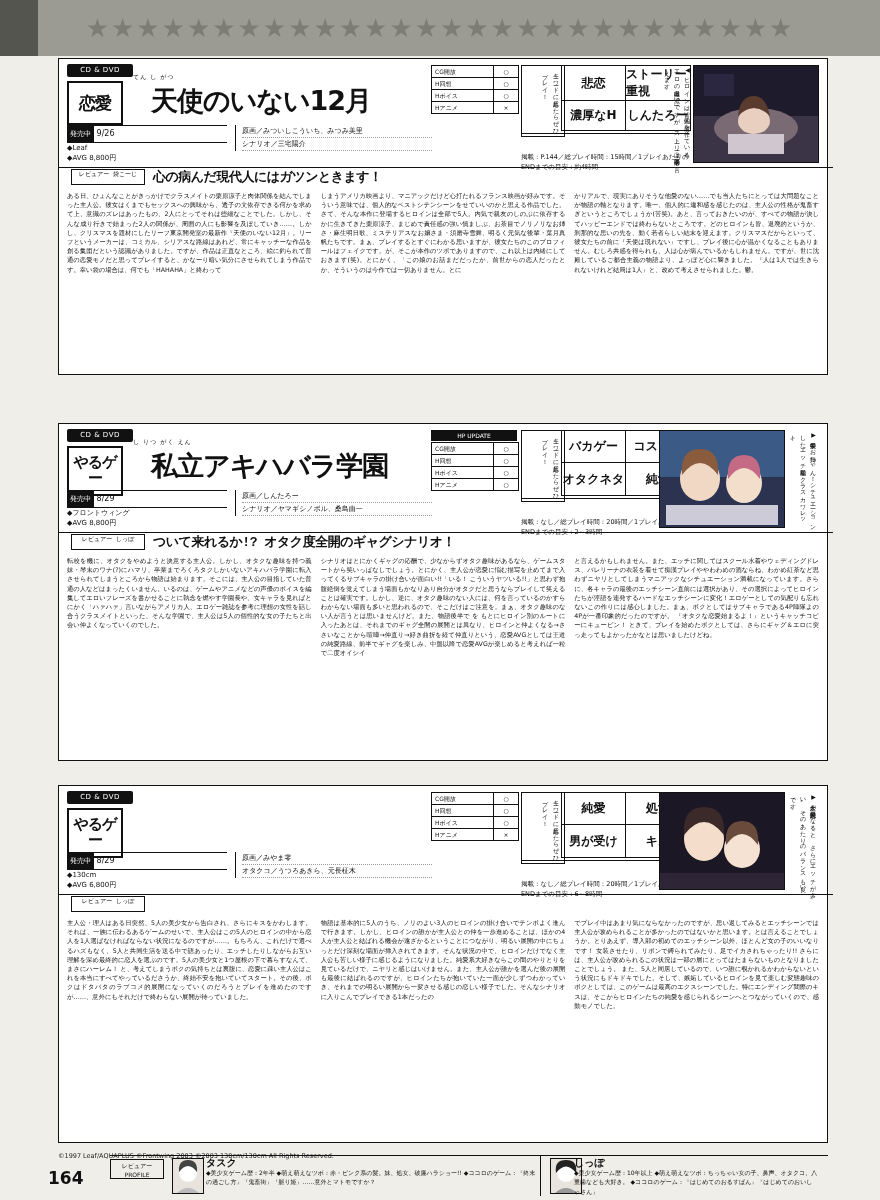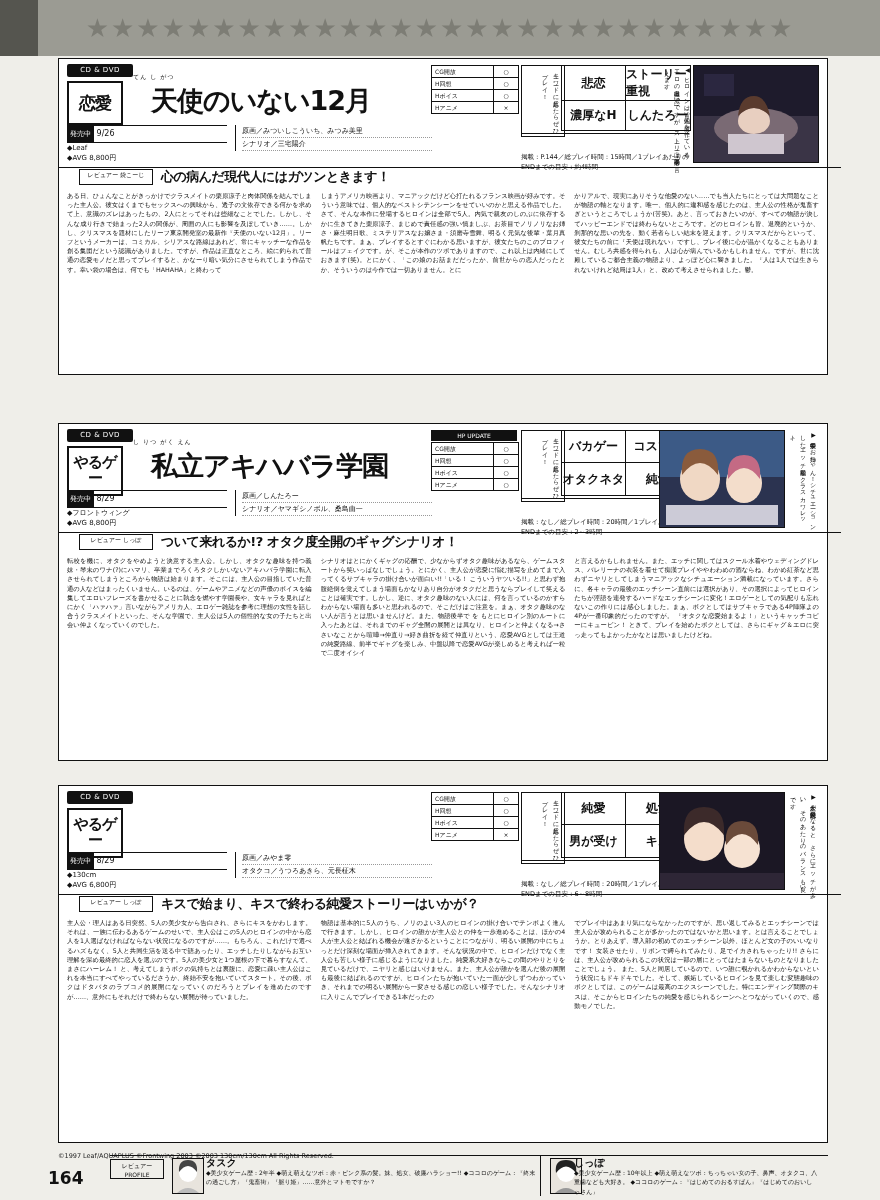--- a/index.html
+++ b/index.html
@@ -121,22 +121,22 @@
     border:1px solid #111;overflow:hidden;
     background:#2a2736;
   }
   .shot .sky{position:absolute;inset:0;}
   .caption{
     position:absolute;top:6px;width:34px;height:96px;font-size:6px;
     writing-mode:vertical-rl;line-height:10px;padding:1px;
   }
 
   .reviewbar{
-    position:absolute;left:12px;height:18px;border-top:1px solid #111;
-    display:flex;align-items:center;
+    position:absolute;left:4px;height:18px;border-top:1px solid #111;
+    display:flex;align-items:center;font-family:Liberation Mono, monospace;
   }
   .rvtag{
     width:74px;height:16px;border:1px solid #111;margin-left:8px;
     font-size:6px;line-height:8px;text-align:center;padding-top:1px;box-sizing:border-box;
   }
   .rvtext{
     margin-left:8px;font-size:13px;font-weight:bold;letter-spacing:-.5px;
   }
 
   
@@ -385,21 +385,20 @@
           <ellipse cx="82" cy="56" rx="18" ry="19" fill="#f6e2d2"></ellipse>
           <path d="M66 52 q16 -22 32 0 q2 -24 -16 -24 q-18 0 -16 24z" fill="#6a4a3a"></path>
           <rect x="0" y="80" width="124" height="16" fill="#2e2636"></rect>
         </svg>
       </div>
       <div class="caption" style="right:8px;">▶主人公が恋愛対象になると、さらにエッチが多い。そのあたりのバランスも良いです。</div>
     </div>
 
     <div class="reviewbar" style="top:108px;width:770px;">
       <div class="rvtag">レビュアー しっぽ</div>
-      <div class="rvtext">キスで始まり、キスで終わる純愛ストーリーはいかが？</div>
     </div>
 
     <div class="cols" style="top:132px;height:218px;">
       <div class="col">主人公・理人はある日突然、5人の美少女から告白され、さらにキスをかわします。それは、一族に伝わるあるゲームのせいで、主人公はこの5人のヒロインの中から恋人を1人選ばなければならない状況になるのですが……。もちろん、これだけで選べるハズもなく、5人と共同生活を送る中で語あったり、エッチしたりしながらお互い理解を深め最終的に恋人を選ぶのです。5人の美少女と1つ屋根の下で暮らすなんて、まさにハーレム！ と、考えてしまうボクの気持ちとは裏腹に、恋愛に疎い主人公はこれを本当にすべてやっているださうか、終始不安を抱いていてスタート。その後、ボクはドタバタのラブコメ的展開になっていくのだろうとプレイを進めたのですが……、意外にもそれだけで終わらない展開が待っていました。</div>
       <div class="col">物語は基本的に5人のうち、ノリのよい3人のヒロインの掛け合いでテンポよく進んで行きます。しかし、ヒロインの誰かが主人公との仲を一歩進めることは、ほかの4人が主人公と結ばれる機会が遠ざかるということにつながり、明るい展開の中にちょっとだけ深刻な場面が挿入されてきます。そんな状況の中で、ヒロインだけでなく主人公も苦しい様子に感じるようになりました。純愛系大好きならこの間のやりとりを見ているだけで、ニヤリと感じはいけません。また、主人公が誰かを選んだ後の展開も最後に結ばれるのですが、ヒロインたちが抱いていた一面が少しずつわかっていき、それまでの明るい展開から一変させる感じの恋しい様子でした。そんなシナリオに入りこんでプレイできる1本だったの</div>
       <div class="col">
         <span>でプレイ中はあまり気にならなかったのですが、思い返してみるとエッチシーンでは主人公が攻められることが多かったのではないかと思います。とは言えることでしょうか。とりあえず、導入部の初めてのエッチシーン以外、ほとんど女の子のいいなりです！ 女装させたり、リボンで縛られてみたり、足でイカされちゃったり!! さらには、主人公が攻められるこの状況は一部の層にとってはたまらないものとなりましたことでしょう。</span>
         <span>また、5人と同居しているので、いつ誰に覗かれるかわからないという状況にもドキドキでした。そして、嫉妬しているヒロインを見て楽しむ変態趣味のボクとしては、このゲームは最高のエクスシーンでした。特にエンディング間際のキスは、そこからヒロインたちの純愛を感じられるシーンへとつながっていくので、感動モノでした。</span>
       </div>
     </div>

